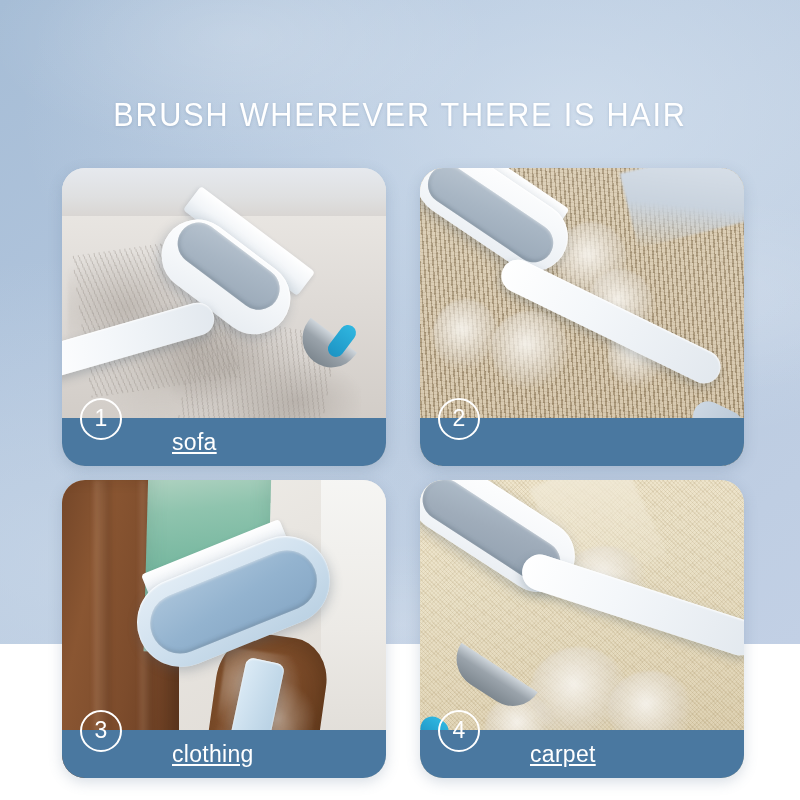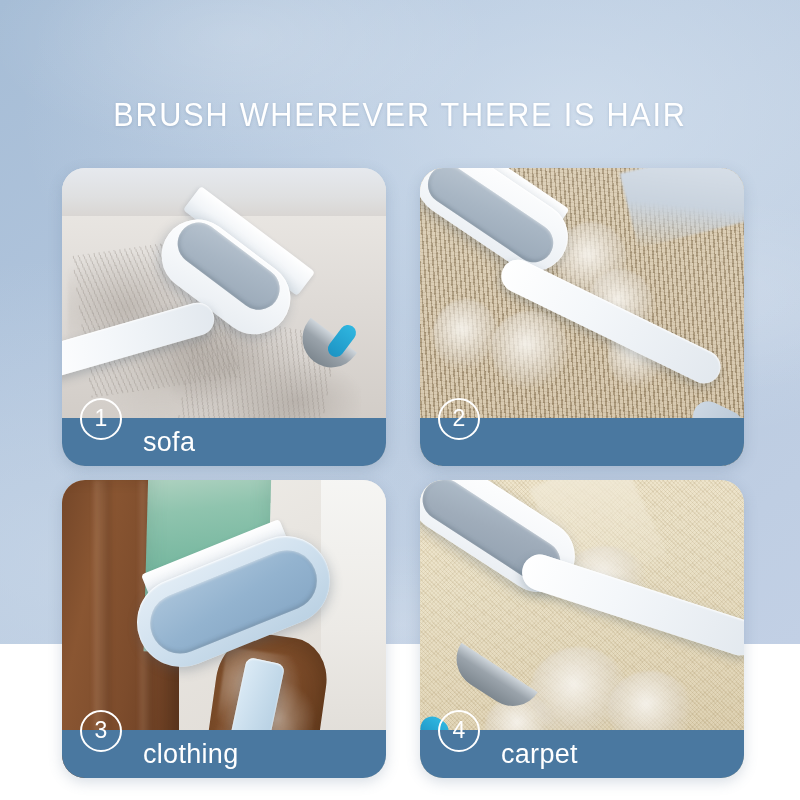--- a/index.html
+++ b/index.html
@@ -234,26 +234,27 @@
     border-radius:50%;
     border:2.5px solid #ffffff;
     color:#ffffff;
     font-size:23px;
     font-weight:400;
     line-height:37px;
     text-align:center;
     letter-spacing:0;
   }
   .caption-label {
-    margin-left:81px;
+    margin-left:110px;
     color:#ffffff;
-    font-size:27px;
+    font-size:23px;
     font-weight:400;
     letter-spacing:0.3px;
     white-space:nowrap;
+    text-decoration:underline;
   }
 </style>
 </head>
 <body>
 
 <div id="poster">
 
   <div class="title">BRUSH WHEREVER THERE IS HAIR</div>
 
   <div class="card" id="card-1">

